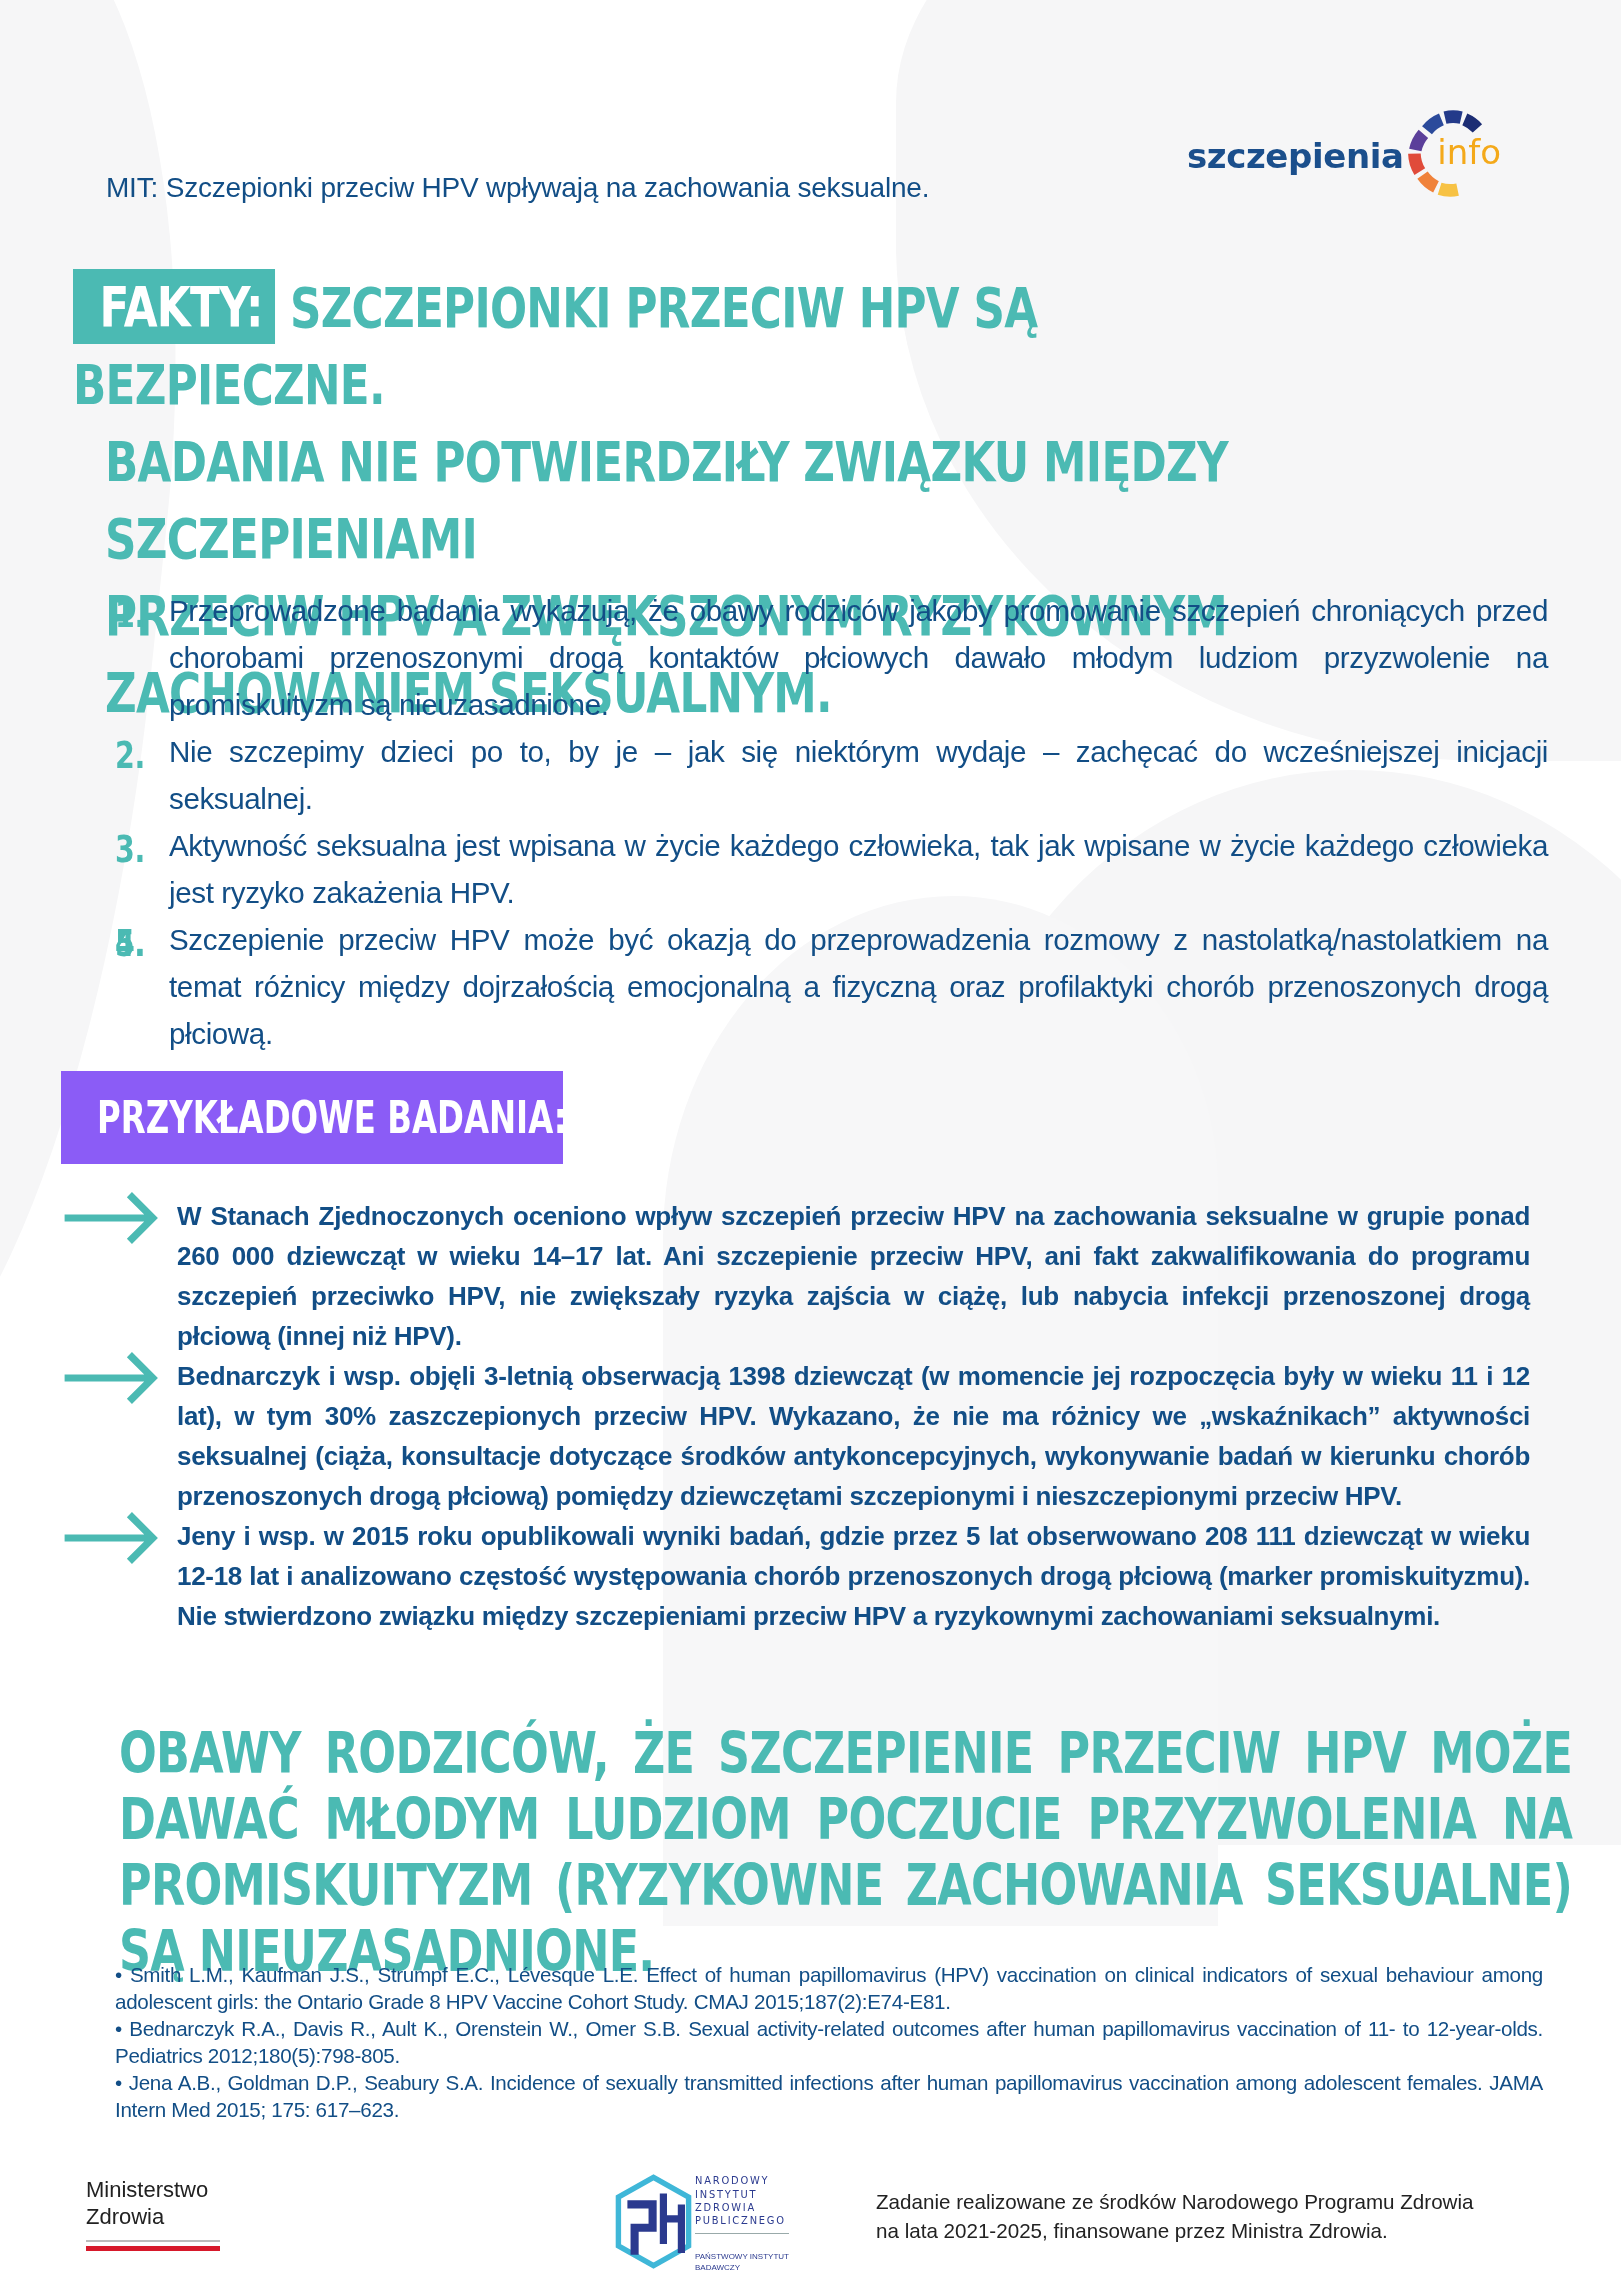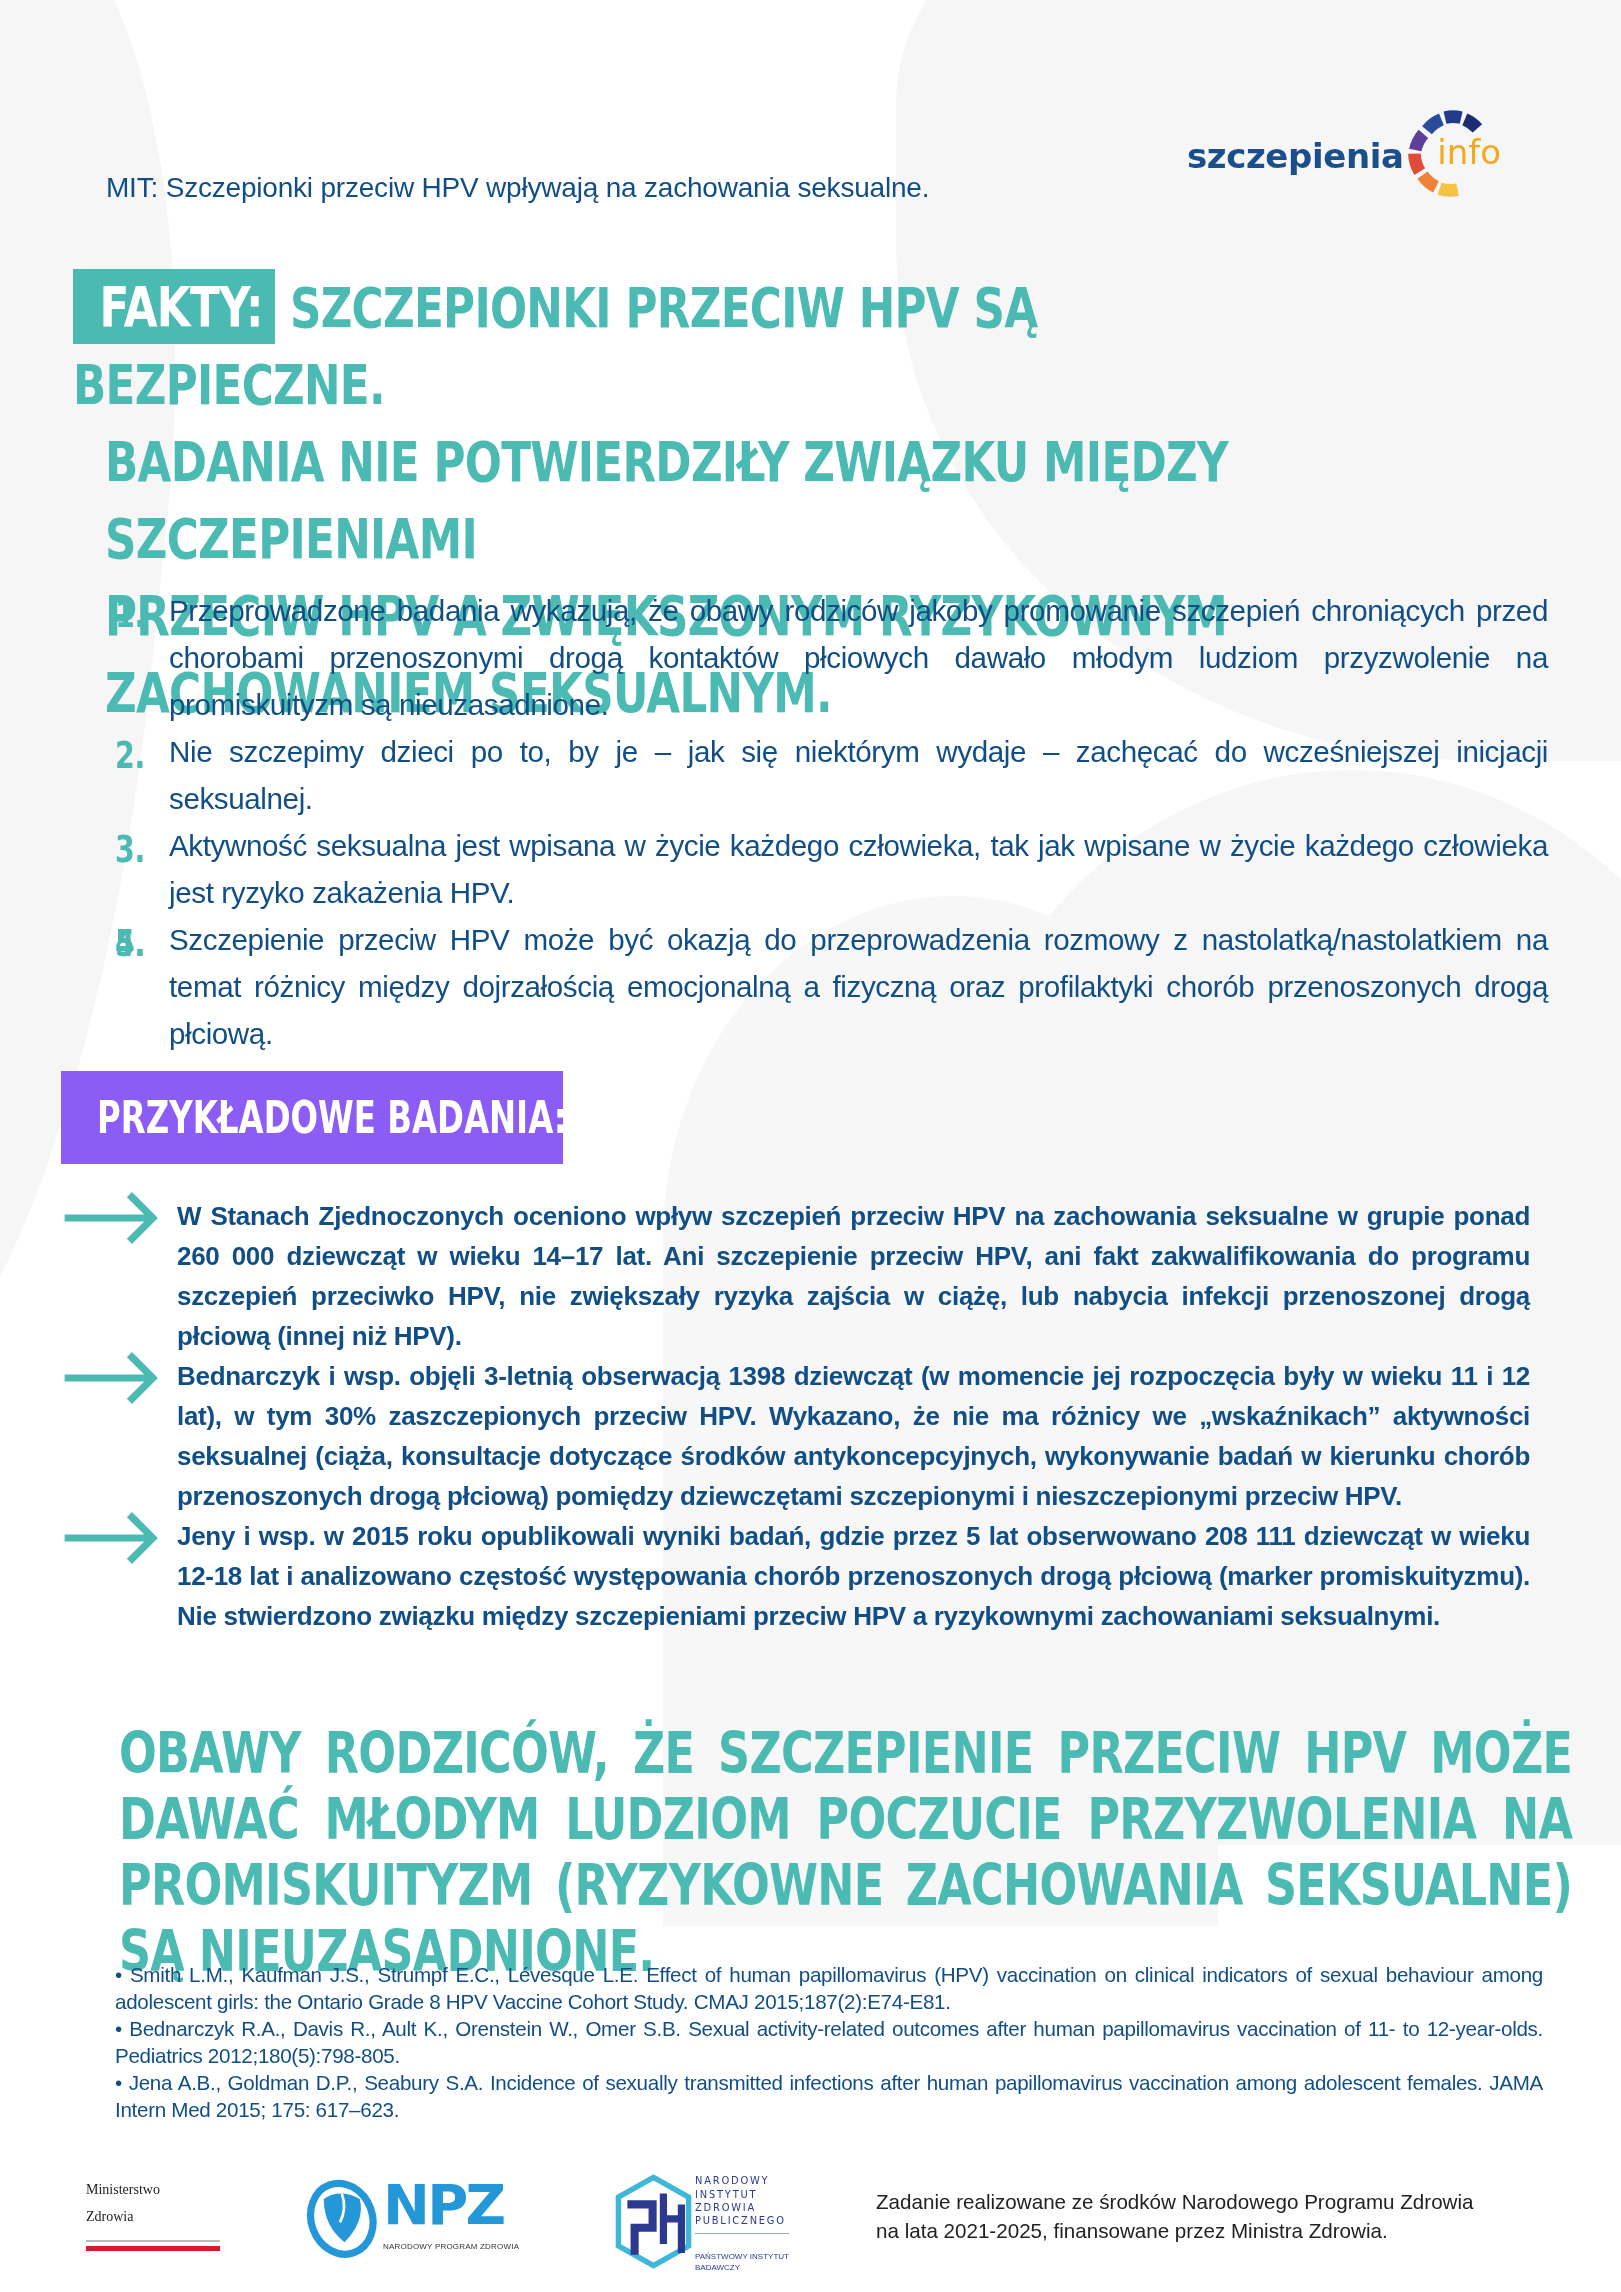--- a/index.html
+++ b/index.html
@@ -69,21 +69,21 @@
     position: absolute; left: 119px; top: 1720px; width: 1863px;
     font-family: "DejaVu Sans", sans-serif; font-weight: bold; color: #4bbab3;
     font-size: 57px; line-height: 66px; letter-spacing: -0.9px;
     transform: scaleX(0.78); transform-origin: left top; text-align: justify; text-align-last: left;
   }
 
   .refs { position: absolute; left: 115px; top: 1961px; width: 1428px; font-size: 20.6px; line-height: 27px; color: #124e86; letter-spacing: -0.3px; }
   .ref { text-align: justify; text-align-last: left; }
 
   .footer { position: absolute; left: 0; top: 2167px; width: 1622px; height: 107px; }
-  .mz { position: absolute; left: 86px; top: 9px; font-family: Liberation Serif, serif; font-size: 14px; line-height: 27px; color: #222; }
+  .mz { position: absolute; left: 86px; top: 9px; font-family: Liberation Sans, sans-serif; font-size: 22px; line-height: 27px; color: #222; }
   .mz-line { position: absolute; left: 86px; top: 73px; width: 134px; height: 1.8px; background: #bbb; }
   .mz-red { position: absolute; left: 86px; top: 79px; width: 134px; height: 5.4px; background: #d7192b; }
   .npz { position: absolute; left: 304px; top: 5.4px; width: 215px; height: 99px; }
   .npz-text { position: absolute; left: 79px; top: 0; font-family: "DejaVu Sans", sans-serif; font-weight: bold; font-size: 56px; color: #2397d8; letter-spacing: -2.7px; }
   .npz-sub { position: absolute; left: 79px; top: 70px; font-size: 8px; color: #333; white-space: nowrap; letter-spacing: 0.2px; }
   .pzh { position: absolute; left: 613px; top: 5.4px; width: 206px; height: 99px; }
   .pzh-text { position: absolute; left: 82px; top: 1.8px; font-family: "DejaVu Sans", sans-serif; font-size: 9.9px; line-height: 13.4px; color: #2b3a8f; letter-spacing: 1.8px; }
   .pzh-sub { position: absolute; left: 82px; top: 59px; font-size: 8px; line-height: 10.7px; color: #2b3a8f; border-top: 0.9px solid #9aa; padding-top: 18px; }
   .funding { position: absolute; left: 876px; top: 19.7px; font-size: 20.6px; line-height: 29px; color: #222; }
 </style>
@@ -180,29 +180,20 @@
   </div>
 
   <div class="footer">
     <div class="mz">
       <div>Ministerstwo</div>
       <div>Zdrowia</div>
     </div>
     <div class="mz-line"></div>
     <div class="mz-red"></div>
 
-    <div class="npz">
-      <svg width="81" height="90" viewBox="0 0 90 100" style="position:absolute;left:0;top:0">
-        <ellipse cx="42" cy="52" rx="34" ry="40" fill="none" stroke="#2397d8" stroke-width="8" transform="rotate(-20 42 52)"></ellipse>
-        <path d="M22 30 Q40 18 62 30 Q68 55 45 78 Q22 60 22 30 Z" fill="#2397d8"></path>
-        <path d="M42 24 Q48 40 40 56" fill="none" stroke="#fff" stroke-width="3"></path>
-      </svg>
-      <span class="npz-text">NPZ</span>
-      <span class="npz-sub">NARODOWY PROGRAM ZDROWIA</span>
-    </div>
 
     <div class="pzh">
       <svg width="81" height="99" viewBox="0 0 90 110" style="position:absolute;left:0;top:0">
         <polygon points="45,6 84,28 84,82 45,104 6,82 6,28" fill="none" stroke="#3fb7d8" stroke-width="6"></polygon>
         <path d="M16 36 H44 V62 H24 V92" fill="none" stroke="#2b3a8f" stroke-width="9"></path>
         <path d="M56 24 V80 M56 52 H76 M76 36 V90" fill="none" stroke="#2b3a8f" stroke-width="8"></path>
       </svg>
       <div class="pzh-text">
         <div>NARODOWY</div>
         <div>INSTYTUT</div>

